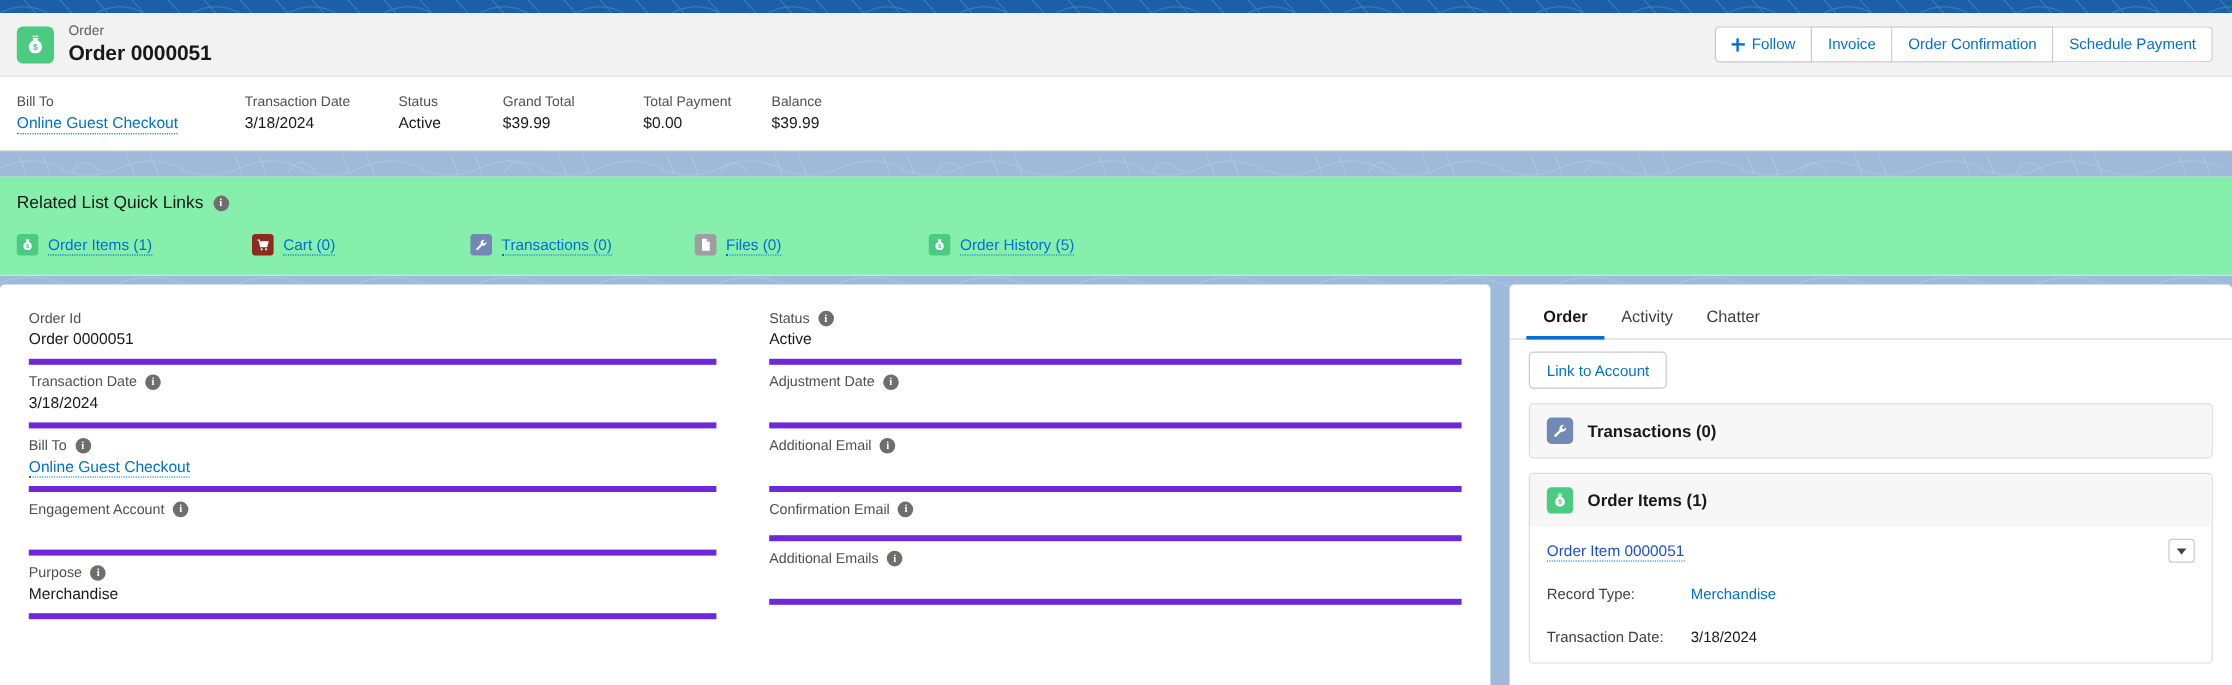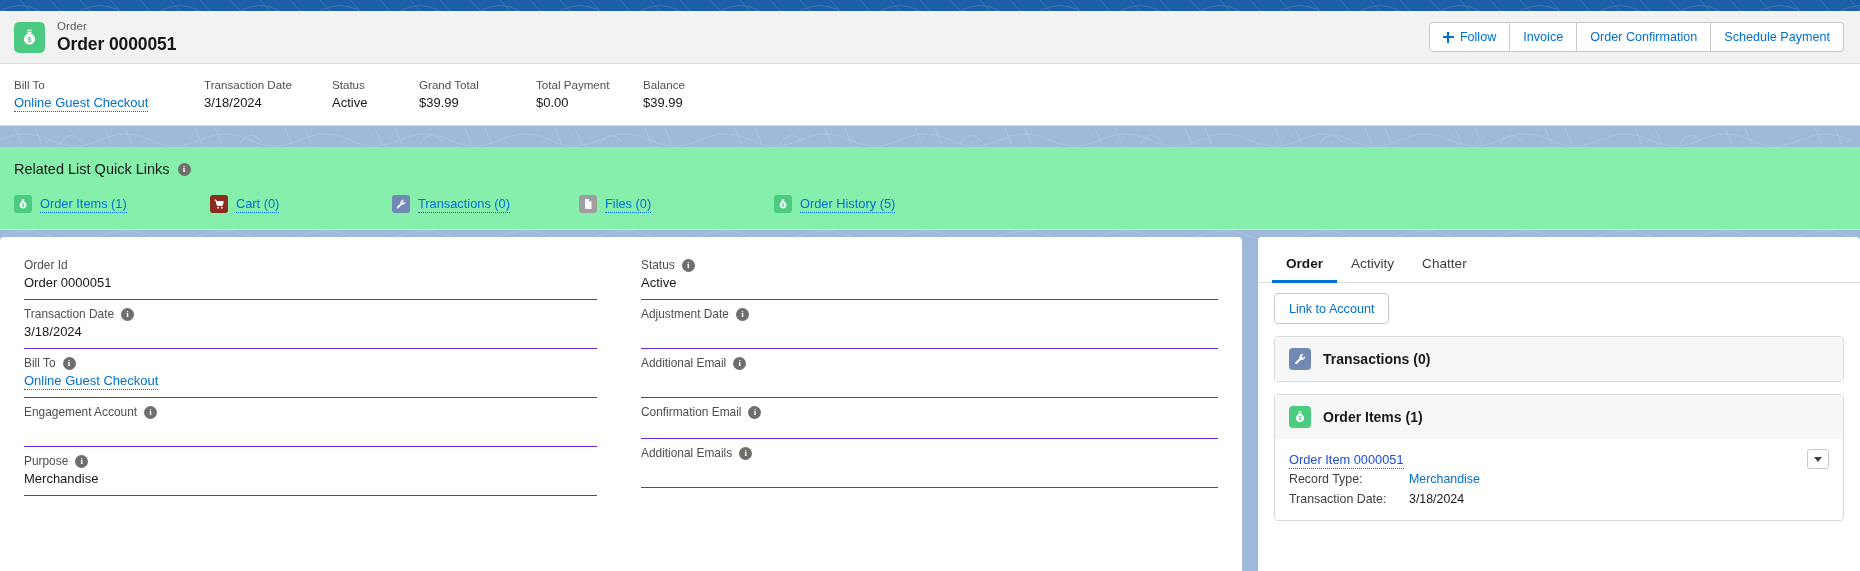--- a/index.html
+++ b/index.html
@@ -233,21 +233,21 @@
 
   
   .detail-body {
     display: flex;
     padding: 14px 24px 0 24px;
     gap: 0;
   }
   .detail-col { width: 50%; padding-right: 24px; }
   .detail-col + .detail-col { padding-right: 0; padding-left: 20px; }
   .field {
-    border-bottom: 1px solid #6d28d9;
+    border-bottom: 5px solid #6d28d9;
     padding: 7px 0 8px 0;
     min-height: 41px;
   }
   .field-label {
     display: flex; align-items: center; gap: 7px;
     font-size: 11.9px;
     color: #514f4d;
     margin-bottom: 3px;
   }
   .field-value {
@@ -310,21 +310,21 @@
   .sc-link {
     font-size: 12.8px;
     color: #1d4ed8;
     text-decoration: none;
     border-bottom: 1px dotted #0070d2;
     padding-bottom: 1px;
   }
   .sc-row {
     display: flex;
     font-size: 12.4px;
-    margin-top: 3px;
+    margin-top: 19px;
     line-height: 17px;
   }
   .sc-key { width: 120px; color: #3e3e3c; }
   .sc-val a { color: #0070d2; text-decoration: none; }
   .sc-val { color: #181818; }
   .row-menu {
     position: absolute;
     right: 14px; top: 10px;
     width: 22px; height: 20px;
     border: 1px solid #c9c9c9;

